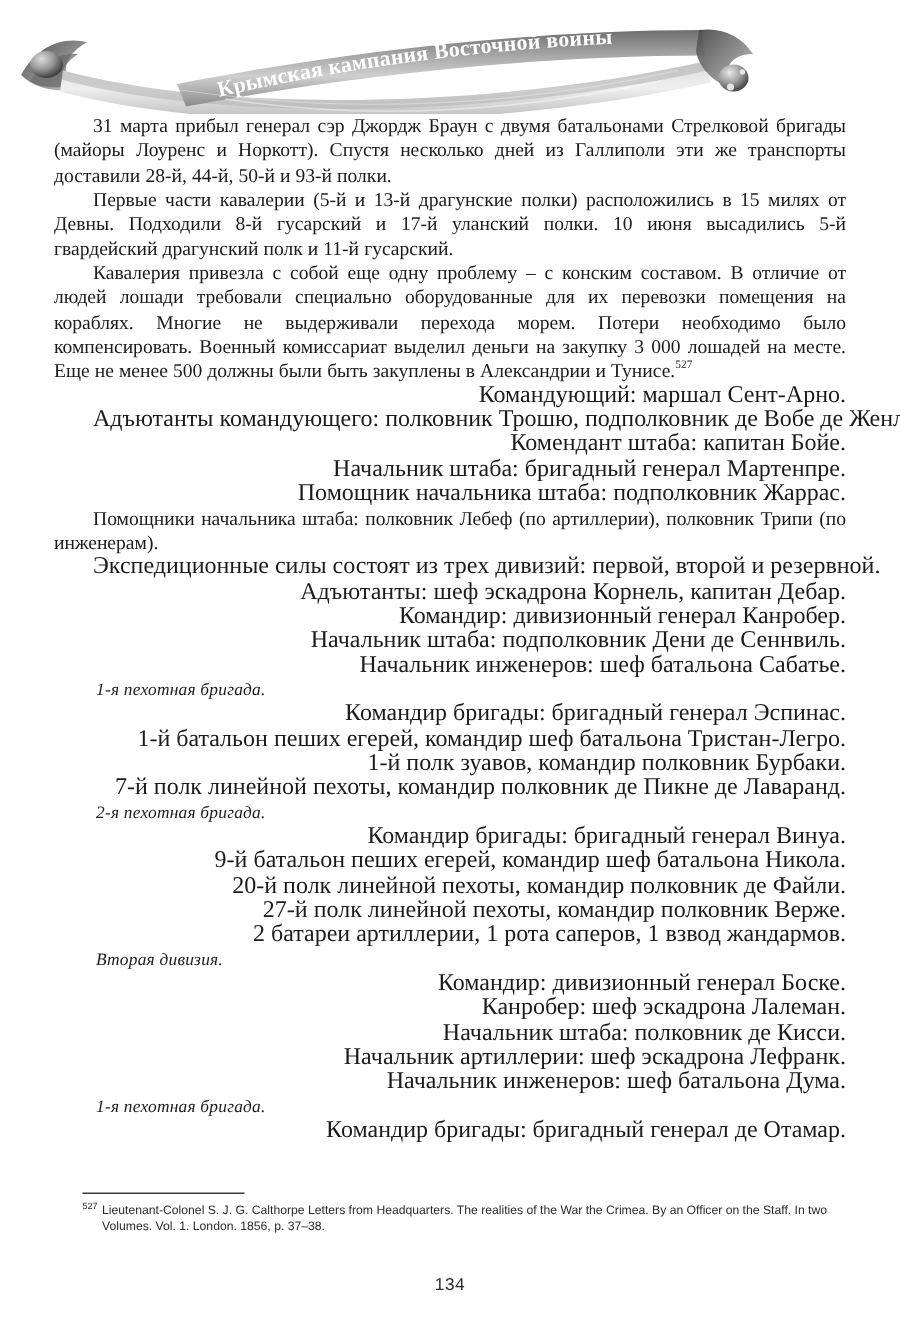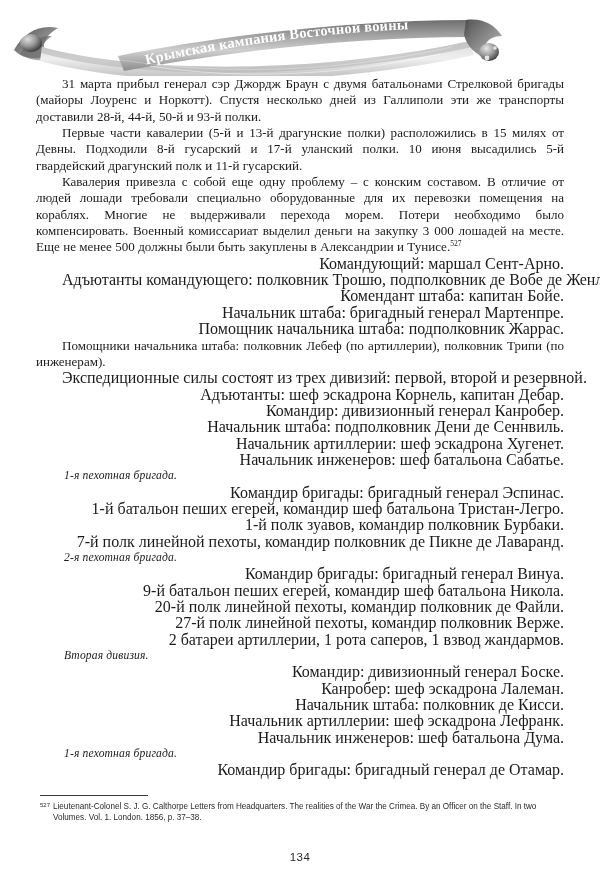--- a/index.html
+++ b/index.html
@@ -81,21 +81,21 @@
 
   sup.fnref {
     font-size: 7.6px;
     vertical-align: super;
     line-height: 0;
   }
 
   
   .footnote-area {
     position: absolute;
-    left: 28px;
+    left: 43px;
     top: 795px;
     width: 528px;
   }
   .fn-rule {
     width: 108px;
     height: 0;
     border: 0;
     border-top: 1px solid #3a3a3a;
     margin: 0 0 6px 12px;
   }
@@ -202,21 +202,20 @@
     <p class="line">Адъютанты командующего: полковник Трошю, подполковник де Вобе де Женли.</p>
     <p class="line">Комендант штаба: капитан Бойе.</p>
     <p class="line">Начальник штаба: бригадный генерал Мартенпре.</p>
     <p class="line">Помощник начальника штаба: подполковник Жаррас.</p>
     <p class="tp">Помощники начальника штаба: полковник Лебеф (по артиллерии), полковник Трипи (по инженерам).</p>
     <p class="line">Экспедиционные силы состоят из трех дивизий: первой, второй и резервной.</p>
 
     <p class="line">Адъютанты: шеф эскадрона Корнель, капитан Дебар.</p>
     <p class="line">Командир: дивизионный генерал Канробер.</p>
     <p class="line">Начальник штаба: подполковник Дени де Сеннвиль.</p>
-    <p class="line">Начальник артиллерии: шеф эскадрона Хугенет.</p>
     <p class="line">Начальник инженеров: шеф батальона Сабатье.</p>
 
     <p class="ital">1-я пехотная бригада.</p>
     <p class="line">Командир бригады: бригадный генерал Эспинас.</p>
     <p class="line">1-й батальон пеших егерей, командир шеф батальона Тристан-Легро.</p>
     <p class="line">1-й полк зуавов, командир полковник Бурбаки.</p>
     <p class="line">7-й полк линейной пехоты, командир полковник де Пикне де Лаваранд.</p>
 
     <p class="ital">2-я пехотная бригада.</p>
     <p class="line">Командир бригады: бригадный генерал Винуа.</p>

